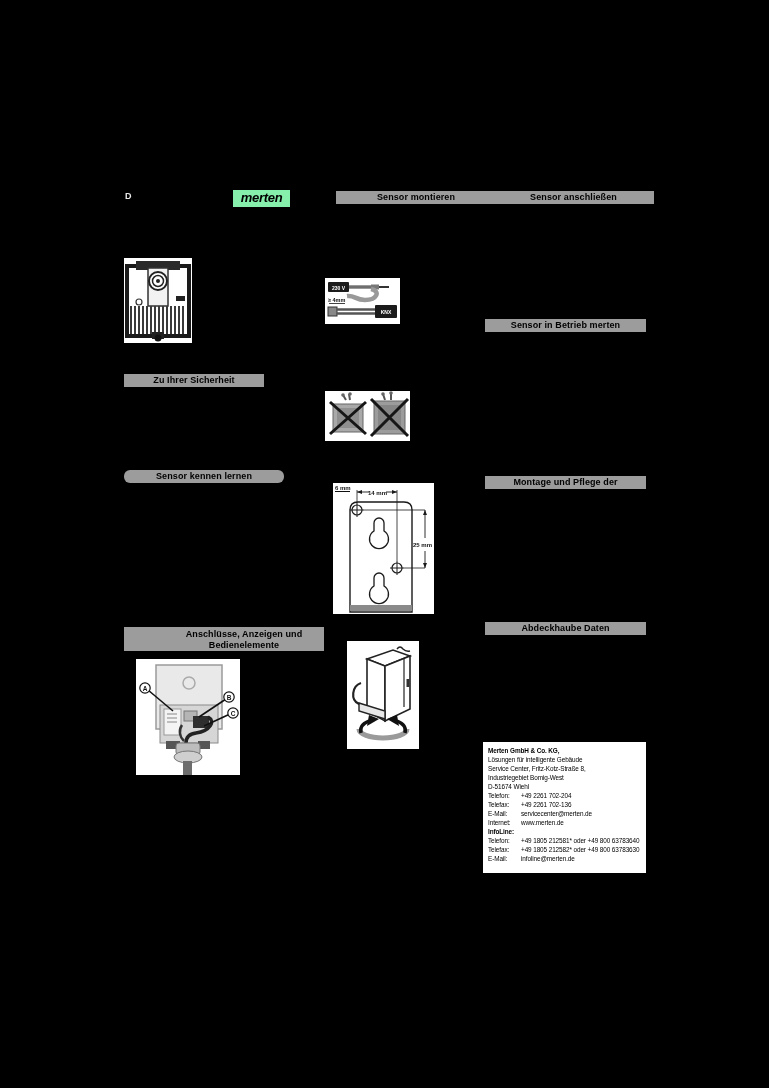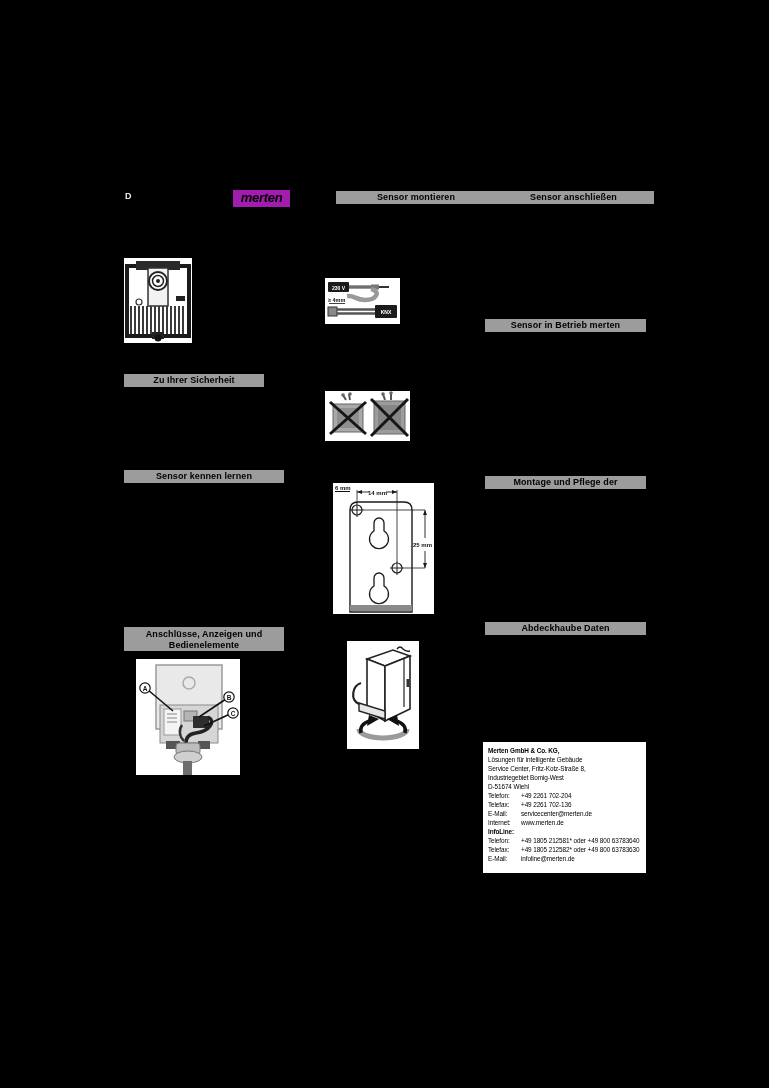--- a/index.html
+++ b/index.html
@@ -1,23 +1,23 @@
 <!DOCTYPE html>
 <html><head>
 <meta charset="utf-8">
 <style>
   html,body{margin:0;padding:0;background:#000;}
   #page{position:relative;width:769px;height:1088px;background:#000;overflow:hidden;
         font-family:"Liberation Sans",sans-serif;}
   .hdr{position:absolute;background:#9c9c9c;color:#000;font-weight:bold;font-size:9px;
        text-align:center;line-height:13px;letter-spacing:.1px;}
-  .hdr2{line-height:11px;padding-top:2px;}
+  .hdr2{line-height:11px;padding-top:2px;padding-left:40px;}
   .panel{position:absolute;background:#fff;}
   #d-marker{position:absolute;left:125px;top:191px;color:#e9e9e9;font-size:9px;font-weight:bold;}
-  #logo{position:absolute;left:233px;top:190px;width:57px;height:17px;background:#a21caf;
+  #logo{position:absolute;left:233px;top:190px;width:57px;height:17px;background:#86efac;
         color:#000;font-weight:bold;font-style:italic;font-size:13px;text-align:center;
         line-height:16px;letter-spacing:-.3px;}
   
   #contact{position:absolute;left:483px;top:742px;width:163px;height:131px;background:#fff;
            color:#000;font-size:6.4px;line-height:9px;padding:4px 0 0 5px;box-sizing:border-box;
            letter-spacing:-.1px;}
   #contact .b{font-weight:bold;}
   .crow{display:flex;white-space:nowrap;}
   .crow .lab{width:33px;flex:0 0 33px;}
   .spacer{height:9px;}
@@ -28,21 +28,21 @@
 
 <div id="page">
 
   <span id="d-marker">D</span>
   <div id="logo">merten</div>
 
   <div class="hdr" style="left:305px;top:191px;width:160px;height:13px;margin-left:31px;">Sensor montieren</div>
   <div class="hdr" style="left:485px;top:191px;width:161px;height:13px;margin-left:8px;">Sensor anschließen</div>
   <div class="hdr" style="left:485px;top:319px;width:161px;height:13px;">Sensor in Betrieb merten</div>
   <div class="hdr" style="left:124px;top:374px;width:140px;height:13px;">Zu Ihrer Sicherheit</div>
-  <div class="hdr" style="left:124px;top:470px;width:160px;height:13px;">Sensor kennen lernen</div>
+  <div class="hdr" style="left:124px;top:470px;width:160px;height:13px;border-radius:6px;">Sensor kennen lernen</div>
   <div class="hdr" style="left:485px;top:476px;width:161px;height:13px;">Montage und Pflege der Abdeckhaube</div>
   <div class="hdr hdr2" style="left:124px;top:627px;width:160px;height:22px;">
     <div>Anschlüsse, Anzeigen und</div>
     <div>Bedienelemente</div>
   </div>
   <div class="hdr" style="left:485px;top:622px;width:161px;height:13px;">Abdeckhaube Daten</div>
 
   <div class="panel" style="left:124px;top:258px;width:68px;height:85px;">
     <svg width="68" height="85" viewBox="0 0 68 85">
       <rect x="3" y="8" width="62" height="70" fill="#fff" stroke="#1a1a1a" stroke-width="4"></rect>

